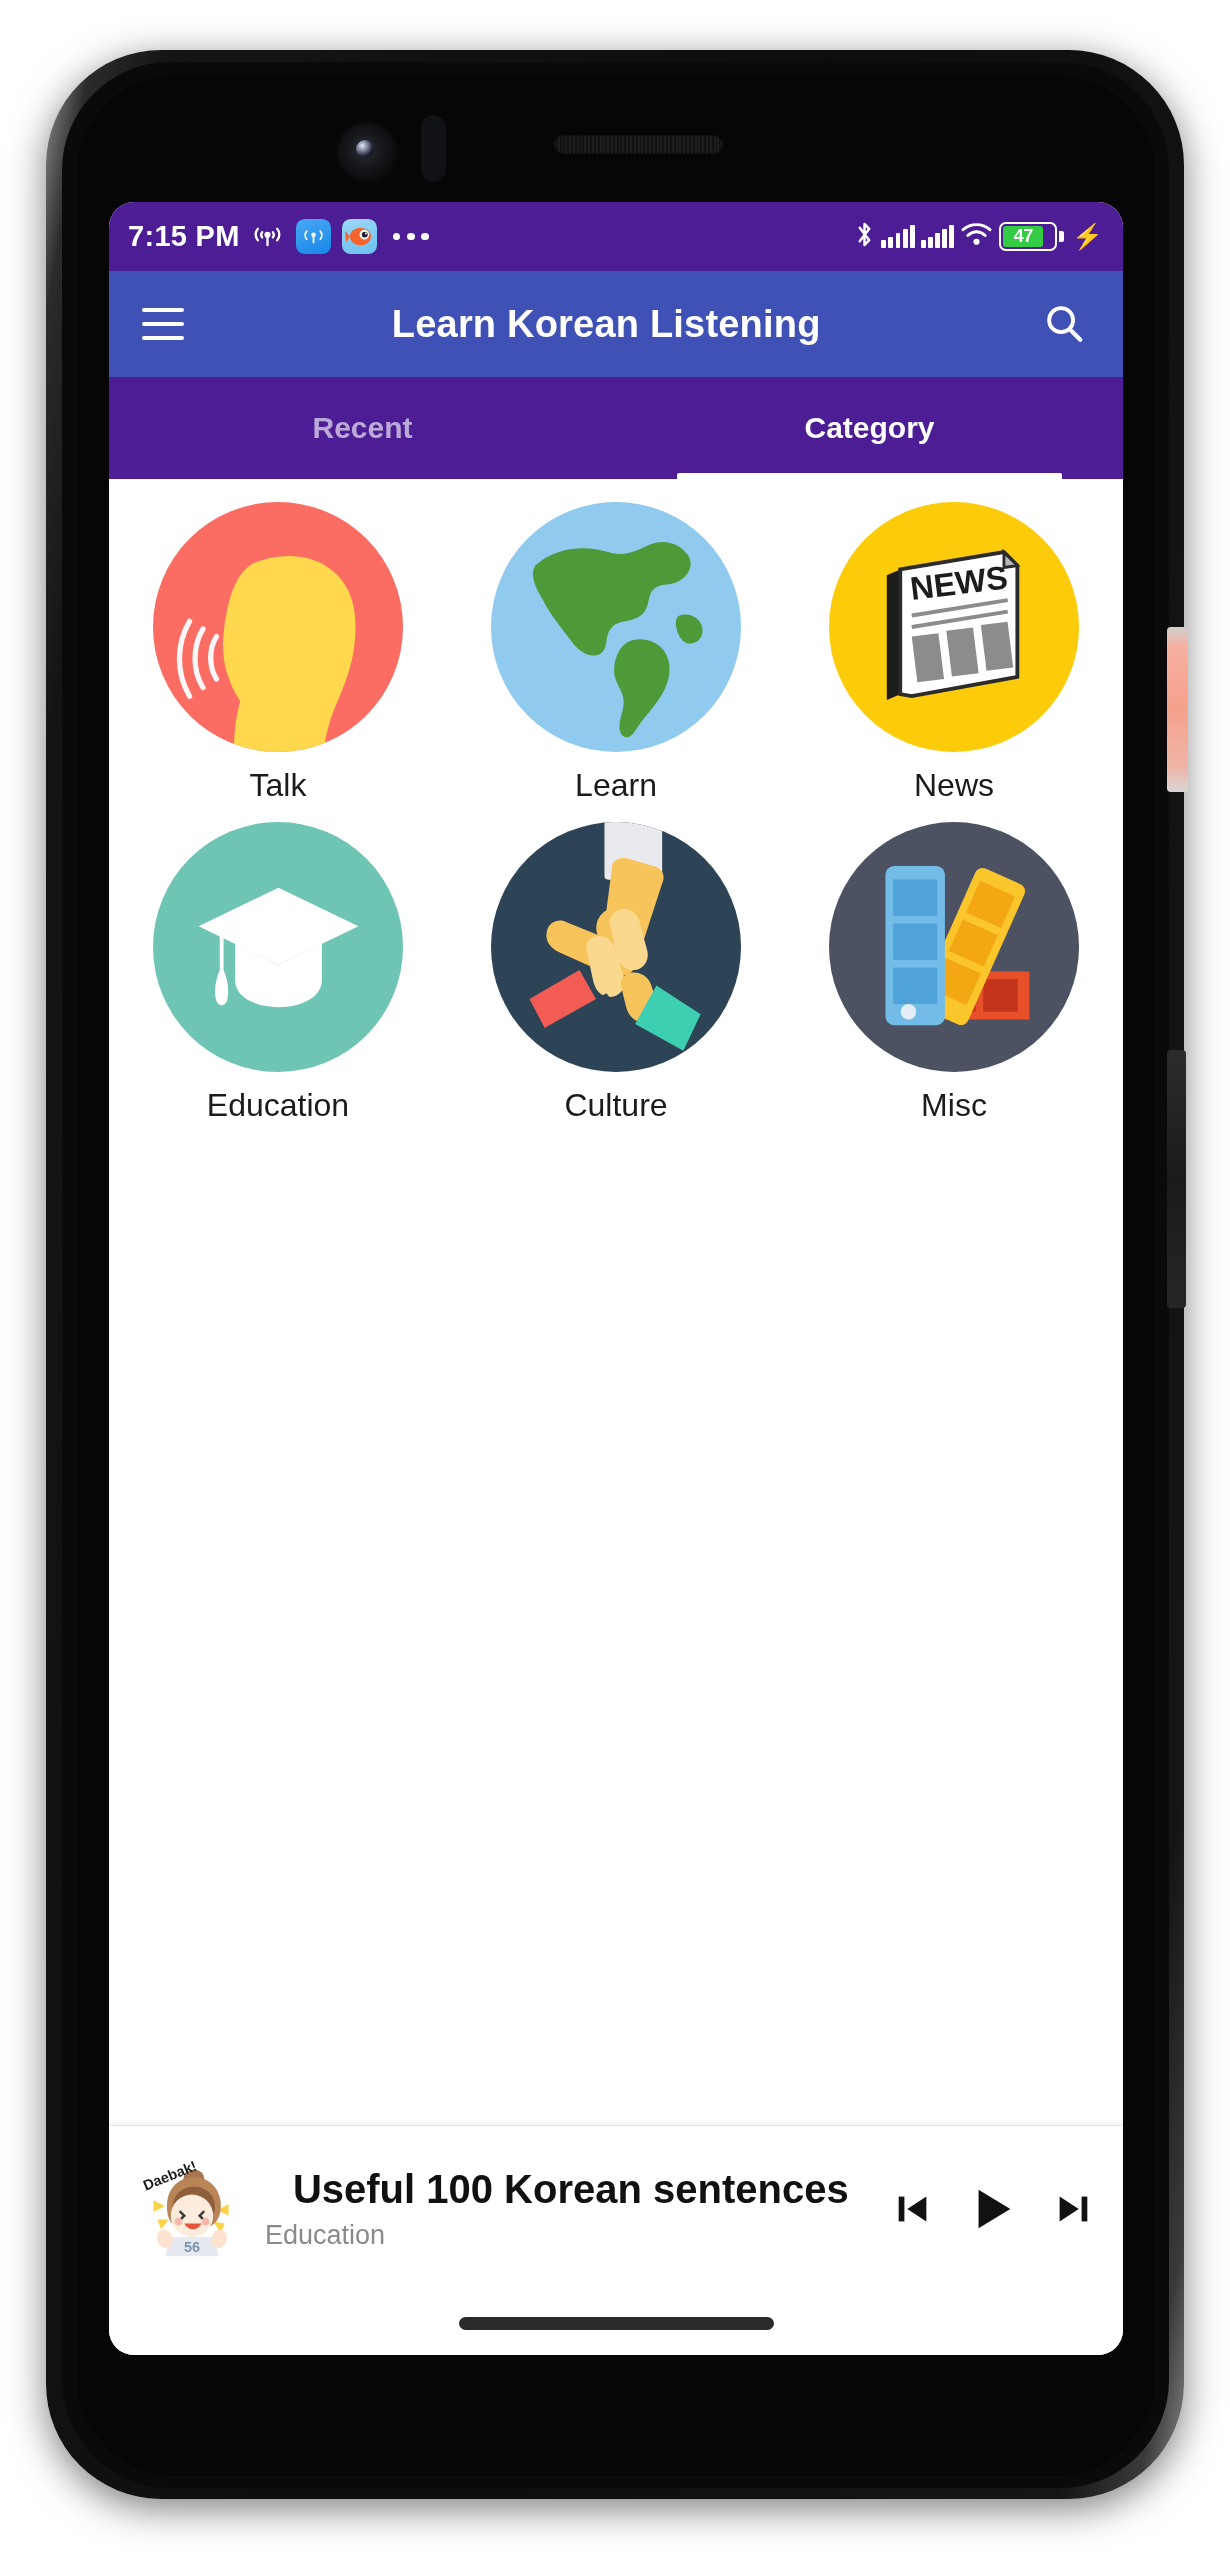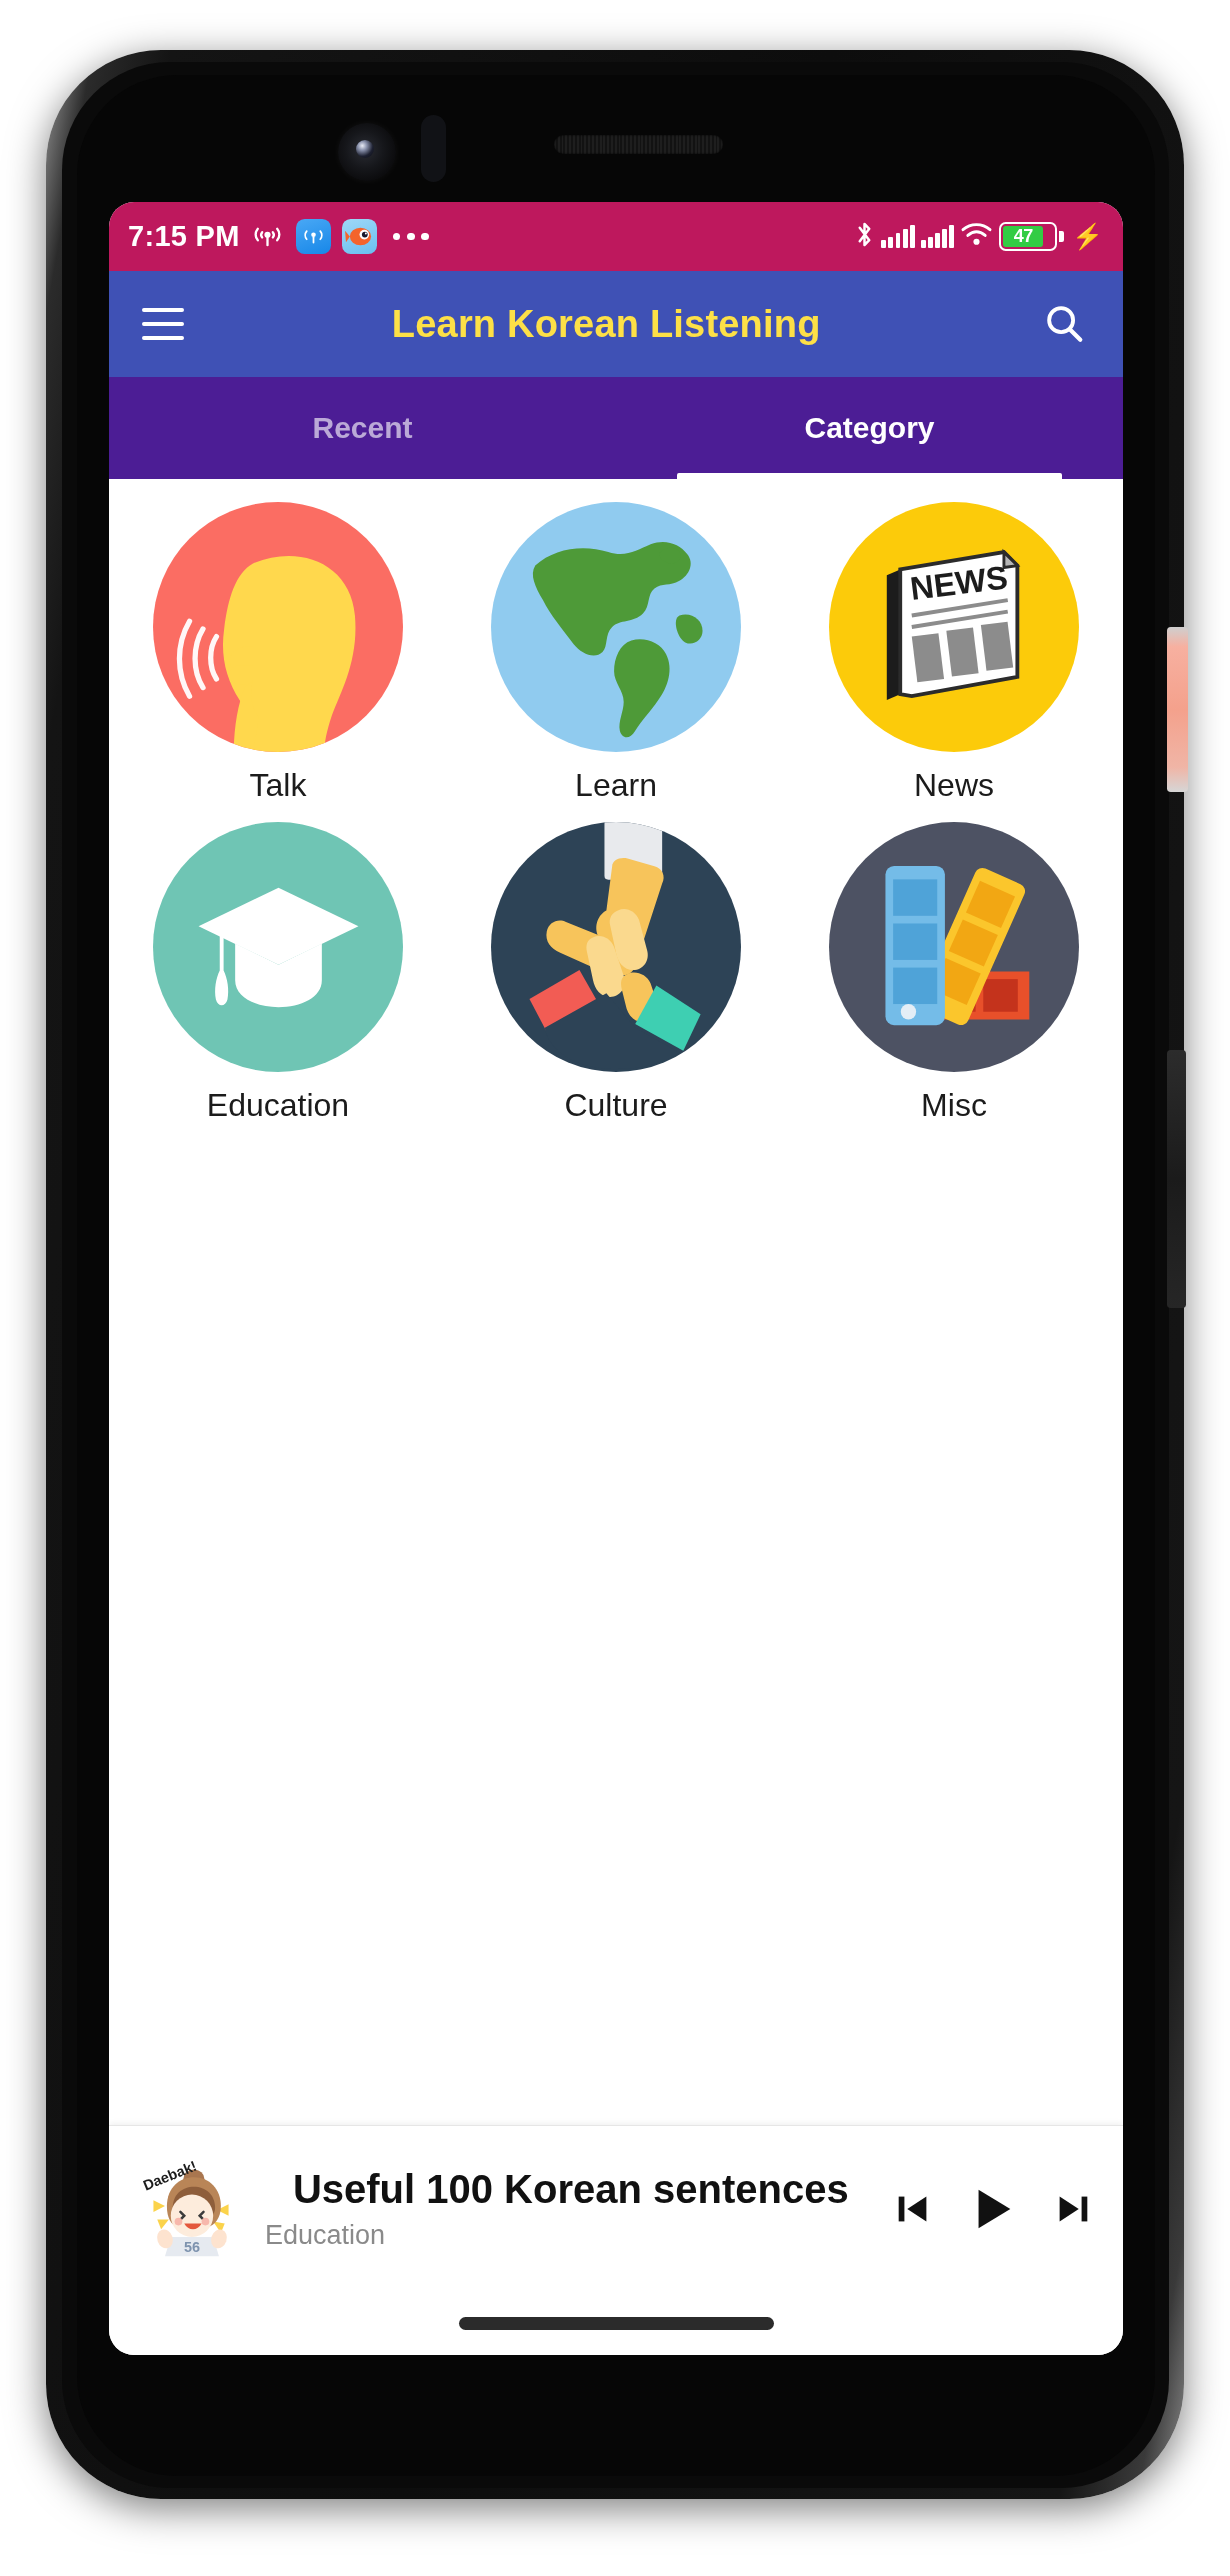--- a/index.html
+++ b/index.html
@@ -89,21 +89,21 @@
     left: 1167px; top: 1050px;
     width: 19px; height: 258px;
     border-radius: 3.8px;
     background: linear-gradient(180deg,#2c2c2c 0%, #1b1b1b 50%, #262626 100%);
   }
 
   
   .statusbar {
     position: absolute; left: 0; top: 0;
     width: 1014px; height: 69px;
-    background: #be185d;
+    background: #4c1d95;
     display: flex; align-items: center;
     justify-content: space-between;
     padding: 0 19px;
     box-sizing: border-box;
     color: #ffffff;
   }
   .sb-left { display: flex; align-items: center; gap: 11.5px; }
   .sb-time { font-size: 29px; font-weight: 700; letter-spacing: 0.3px; }
   .sb-right { display: flex; align-items: center; gap: 6px; }
 
@@ -150,21 +150,21 @@
     width: 1014px; height: 106px;
     background: #3F51B5;
     display: flex; align-items: center;
     padding: 0 33px;
     box-sizing: border-box;
   }
   .hamburger { width: 42px; height: 33px; display:flex; flex-direction:column; justify-content:space-between; cursor:pointer; }
   .hamburger span { display:block; height: 4.8px; background:#fff; border-radius:1.9px; }
   .appbar-title {
     flex: 1; text-align:center;
-    color: #fde047; font-size: 38px; font-weight: 700;
+    color: #ffffff; font-size: 38px; font-weight: 700;
     letter-spacing: 0.2px;
     margin-left: -9.6px;
   }
   .search-btn { width: 52px; height: 52px; display:flex; align-items:center; justify-content:center; cursor:pointer; }
 
   
   .tabs {
     position: absolute; left:0; top:175px;
     width: 1014px; height: 102px;
     background: #4c1d95;

